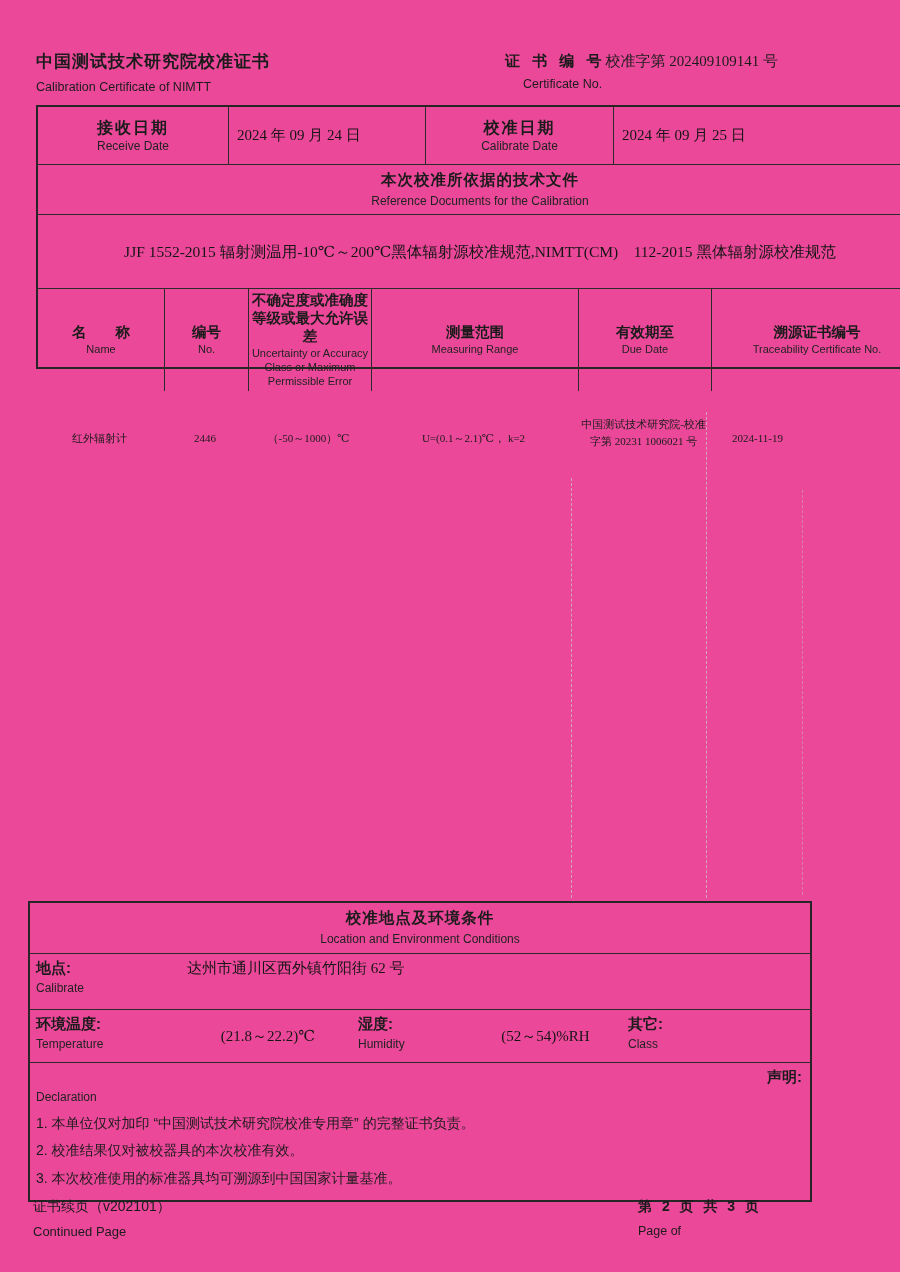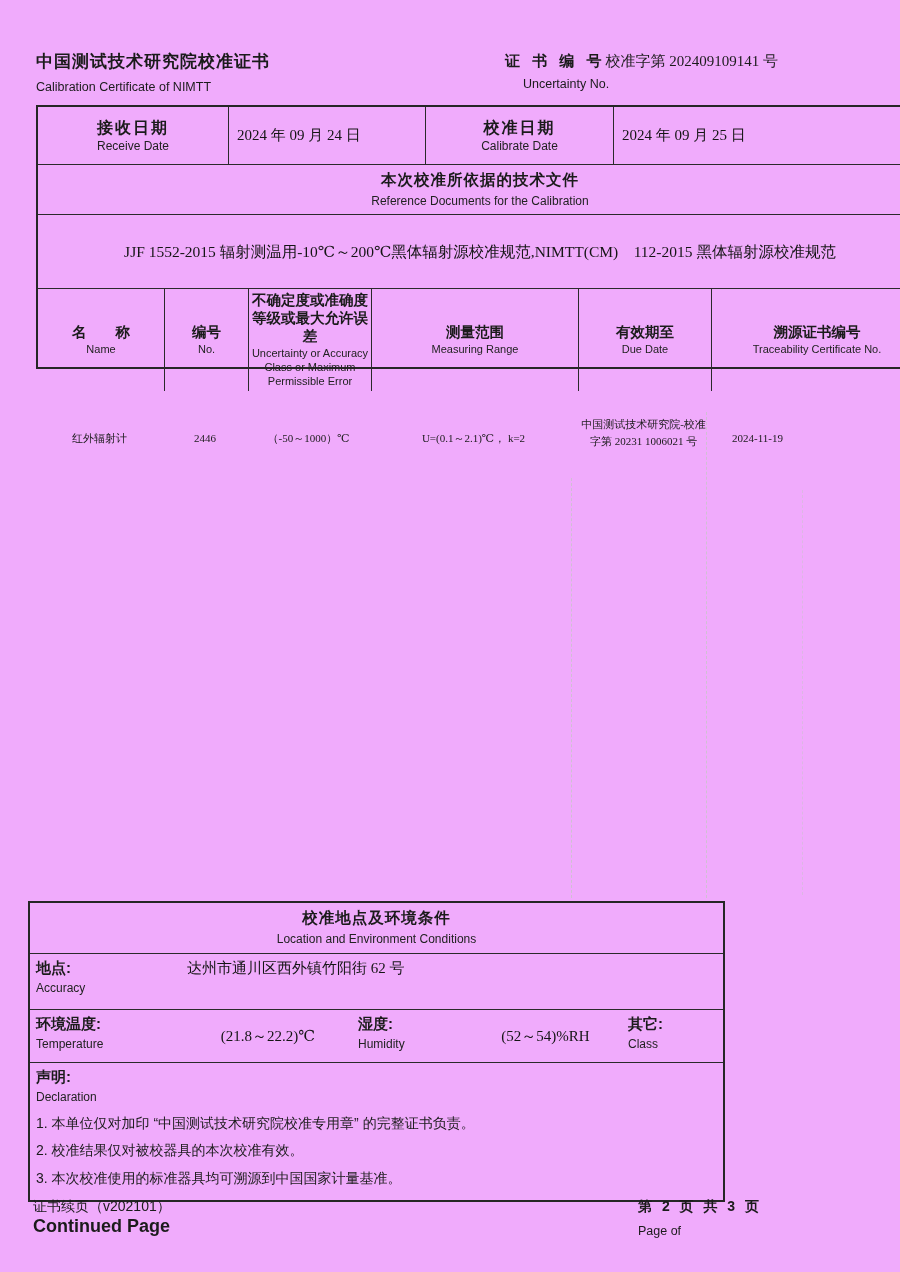--- a/index.html
+++ b/index.html
@@ -1,19 +1,19 @@
 <!DOCTYPE html>
 <html><head>
 <meta charset="utf-8">
 <style>
   html,body{margin:0;padding:0;background:#e8e8e8;}
   .page{
     position:relative;
     width:900px;height:1272px;
-    background:#f0abfc;
+    background:#ec4899;
     color:#1b1b1b;
     font-family:"Liberation Sans","DejaVu Sans",sans-serif;
     overflow:hidden;
     margin:0 auto;
   }
   .cn{font-weight:bold;}
   .en{font-weight:normal;font-size:12px;color:#222;}
   .val{font-family:"Liberation Serif","DejaVu Serif",serif;font-size:15px;color:#151515;}
 
   
@@ -74,21 +74,21 @@
     box-sizing:border-box;text-align:center;padding-top:22px;
     font-family:"Liberation Serif","DejaVu Serif",serif;font-size:11px;line-height:1.5;
   }
   .datarow .trace{padding-top:8px;padding-left:2px;padding-right:2px;}
 
   
   .ghost{position:absolute;width:0;border-left:1px dashed #c6c6c6;opacity:.75;}
 
   
   .botbox{
-    position:absolute;left:28px;top:901px;width:697px;
+    position:absolute;left:28px;top:901px;width:784px;
     border:2px solid #262626;box-sizing:border-box;
   }
   .botbox .title{
     text-align:center;padding:5px 0 7px 0;border-bottom:1.5px solid #2a2a2a;
   }
   .botbox .title .cn{font-size:15.5px;letter-spacing:1px;}
   .botbox .title .en{margin-top:3px;}
   .lblpair .cn{display:block;font-size:15px;}
   .lblpair .en{display:block;margin-top:3px;}
   .row-loc{
@@ -97,47 +97,47 @@
     padding:5px 0 5px 6px;
   }
   .row-loc .cell-val{display:flex;align-items:flex-start;margin-left:31px;}
   .row-env{
     display:grid;grid-template-columns:142px 180px 105px 165px 130px auto;
     border-bottom:1.5px solid #2a2a2a;min-height:53px;box-sizing:border-box;
     padding:5px 0 5px 6px;
   }
   .row-env .cell-val{display:flex;align-items:center;justify-content:center;}
   .decl{padding:5px 8px 8px 6px;}
-  .decl .cn{font-size:15px;}
+  .decl .cn{font-size:15px;text-align:right;}
   .decl .en{margin-top:3px;}
   .decl-items{margin-top:6px;}
   .decl-items .item{font-size:14px;line-height:1.95;}
 
   
   .foot-left{position:absolute;left:33px;top:1198px;}
   .foot-left .t1{font-size:14px;}
-  .foot-left .t2{font-size:18px;font-weight:bold;}
+  .foot-left .t2{font-size:13px;margin-top:8px;}
   .foot-right{position:absolute;left:638px;top:1198px;}
   .foot-right .t1{font-size:14px;font-weight:bold;letter-spacing:3px;}
   .foot-right .t2{font-size:12.5px;margin-top:8px;font-weight:normal;letter-spacing:0;}
 </style>
 </head>
 <body>
 
 <div class="page">
 
   <div class="hdr-left">
     <div class="t1 cn">中国测试技术研究院校准证书</div>
     <div class="t2">Calibration Certificate of NIMTT</div>
   </div>
   <div class="hdr-right">
     <div class="t1">
       <span class="lbl">证 书 编 号</span><span class="num">校准字第 202409109141 号</span>
     </div>
-    <div class="t2">Uncertainty No.</div>
+    <div class="t2">Certificate No.</div>
   </div>
 
   <div class="toptable">
     <div class="row-dates">
       <div class="cell-label">
         <span class="cn">接收日期</span>
         <span class="en">Receive Date</span>
       </div>
       <div class="cell-value">
         <span class="val">2024 年 09 月 24 日</span>
@@ -204,21 +204,21 @@
 
   <div class="botbox">
     <div class="title">
       <div class="cn">校准地点及环境条件</div>
       <div class="en">Location and Environment Conditions</div>
     </div>
 
     <div class="row-loc">
       <div class="lblpair">
         <span class="cn">地点:</span>
-        <span class="en">Accuracy</span>
+        <span class="en">Calibrate</span>
       </div>
       <div class="cell-val">
         <span class="val">达州市通川区西外镇竹阳街 62 号</span>
       </div>
     </div>
 
     <div class="row-env">
       <div class="lblpair">
         <span class="cn">环境温度:</span>
         <span class="en">Temperature</span>

